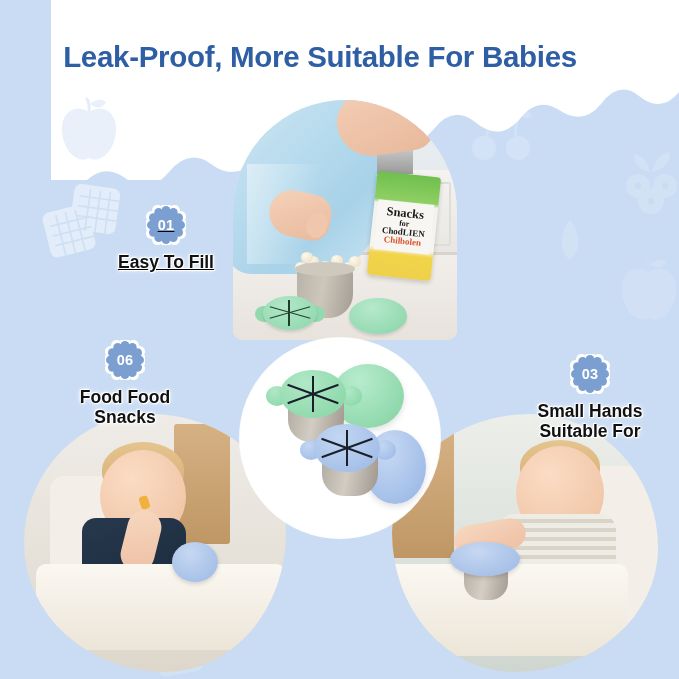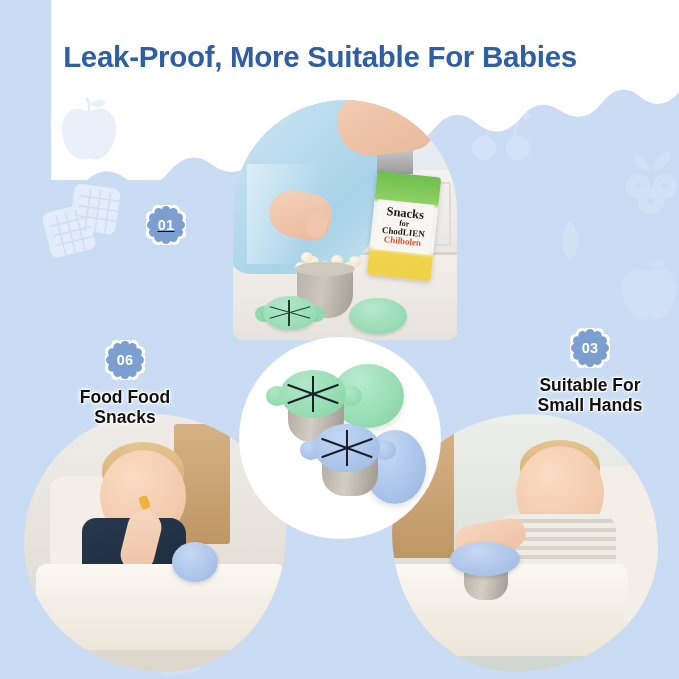--- a/index.html
+++ b/index.html
@@ -141,21 +141,21 @@
     display:flex;align-items:center;justify-content:center;
   }
   .badge svg{position:absolute;inset:0;width:40px;height:40px;}
   .badge span{position:relative;z-index:2;color:#fff;font-size:14.5px;font-weight:700;letter-spacing:.3px;}
   .feat-label{
     font-size:17.5px;font-weight:700;color:#111;line-height:1.15;
     text-shadow:0 0 3px #fff,0 0 3px #fff,0 0 6px #fff,1px 1px 0 #fff,-1px -1px 0 #fff;
   }
   .f1{left:86px;top:205px;width:160px;text-decoration:underline;}
   .f2{left:40px;top:340px;width:170px;}
-  .f3{left:505px;top:328px;width:170px;}
+  .f3{left:505px;top:354px;width:170px;}
 </style>
 </head>
 <body>
 
 <div id="stage">
 
   <svg class="deco" style="left:38px;top:178px;" width="90" height="86" viewBox="0 0 90 86">
     <g fill="#ffffff" opacity=".85">
       <rect x="8" y="30" width="46" height="46" rx="7" transform="rotate(-14 31 53)"></rect>
       <rect x="34" y="8" width="46" height="46" rx="7" transform="rotate(8 57 31)"></rect>
@@ -359,20 +359,21 @@
             <circle cx="-12.6" cy="7.3" r="4.4"></circle>
               <circle cx="-14.6" cy="0" r="4.4"></circle>
             <circle cx="-12.6" cy="-7.3" r="4.4"></circle>
               <circle cx="-7.3" cy="-12.6" r="4.4"></circle>
             <circle cx="0" cy="0" r="14.8"></circle>
           </g>
         </g>
       </svg>
       <span>01</span>
     </div>
+    <div class="feat-label">Easy To Fill</div>
   </div>
 
   <div class="feature f2">
     <div class="badge">
       <svg viewBox="0 0 40 40">
         <g transform="translate(20,20)">
           <g fill="#ffffff">
             <circle cx="0" cy="-17" r="5.4"></circle>
               <circle cx="8.5" cy="-14.7" r="5.4"></circle>
             <circle cx="14.7" cy="-8.5" r="5.4"></circle>
@@ -441,17 +442,17 @@
             <circle cx="-12.6" cy="7.3" r="4.4"></circle>
               <circle cx="-14.6" cy="0" r="4.4"></circle>
             <circle cx="-12.6" cy="-7.3" r="4.4"></circle>
               <circle cx="-7.3" cy="-12.6" r="4.4"></circle>
             <circle cx="0" cy="0" r="14.8"></circle>
           </g>
         </g>
       </svg>
       <span>03</span>
     </div>
+    <div class="feat-label">Small Hands</div>
     <div class="feat-label">Suitable For</div>
-    <div class="feat-label">Small Hands</div>
   </div>
 
 </div>
 
 </body></html>

